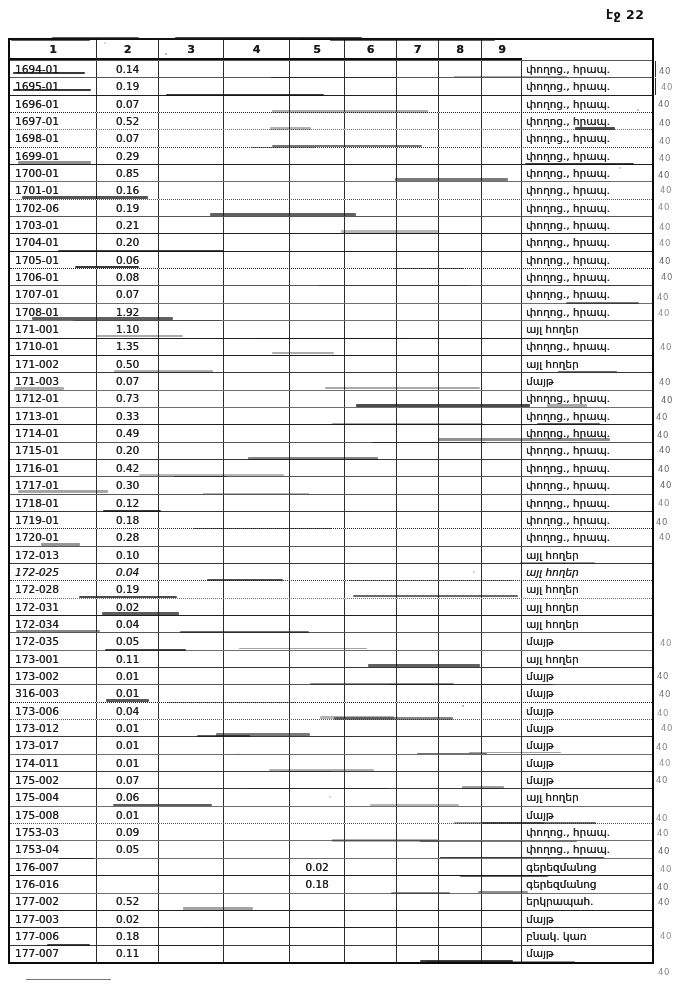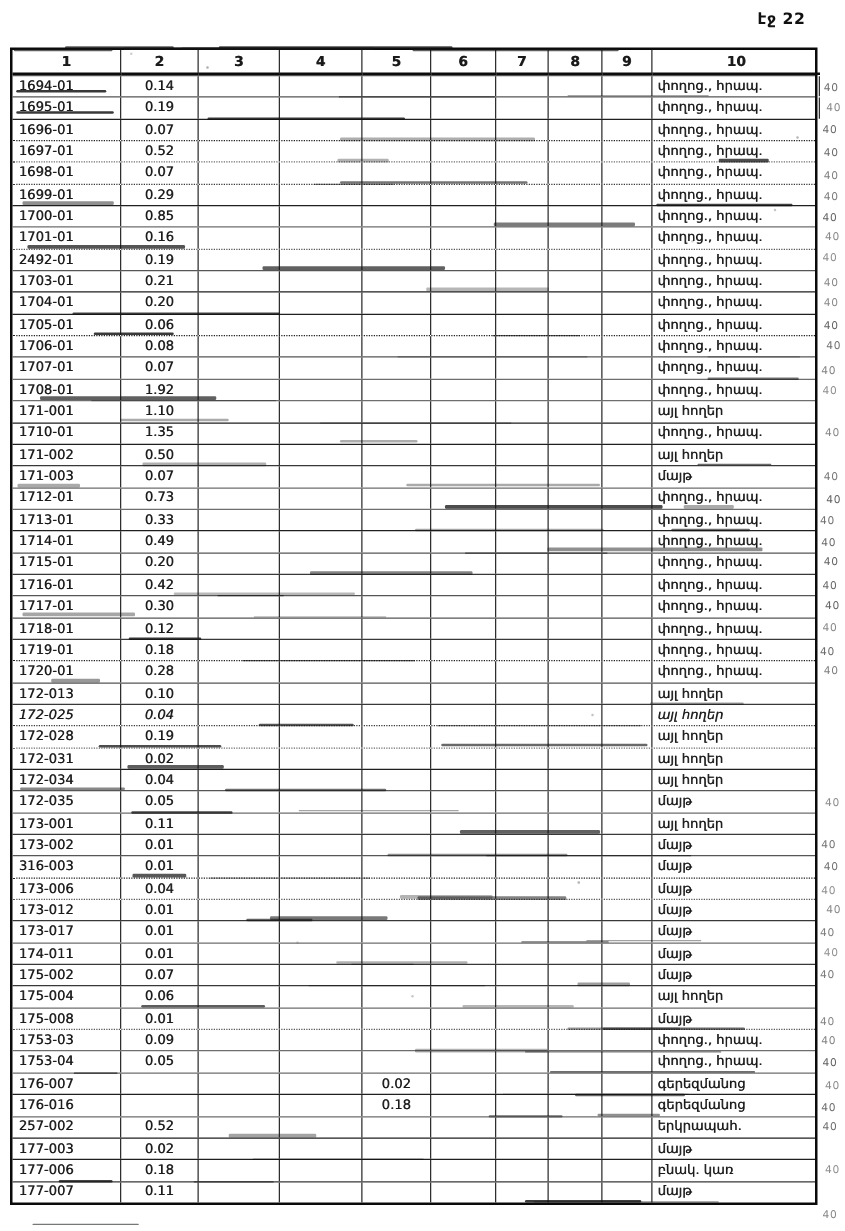--- a/index.html
+++ b/index.html
@@ -48,21 +48,20 @@
     <div class="t-row header-row" id="header-row" style="height: 20px;">
         <div class="t-cell" style="width: 87px; flex: 0 0 87px;">1</div>
         <div class="t-cell" style="width: 62px; flex: 0 0 62px;">2</div>
         <div class="t-cell" style="width: 65px; flex: 0 0 65px;">3</div>
         <div class="t-cell" style="width: 66px; flex: 0 0 66px;">4</div>
         <div class="t-cell" style="width: 55px; flex: 0 0 55px;">5</div>
         <div class="t-cell" style="width: 52px; flex: 0 0 52px;">6</div>
         <div class="t-cell" style="width: 42px; flex: 0 0 42px;">7</div>
         <div class="t-cell" style="width: 43px; flex: 0 0 43px;">8</div>
         <div class="t-cell" style="width: 40px; flex: 0 0 40px;">9</div>
-        <div class="t-cell" style="width: 134px; flex: 0 0 134px;">10</div>
       </div>
     <div id="body-rows">
         <div class="t-row" style="height: 17.358px; border-top: 1px solid rgb(86, 86, 86);">
           <div class="t-cell c-code" style="width: 87px; flex: 0 0 87px;">1694-01</div>
           <div class="t-cell c-area" style="width: 62px; flex: 0 0 62px;">0.14</div>
           <div class="t-cell c-mid" style="width: 65px; flex: 0 0 65px;"></div>
           <div class="t-cell c-mid" style="width: 66px; flex: 0 0 66px;"></div>
           <div class="t-cell c-mid" style="width: 55px; flex: 0 0 55px;"></div>
           <div class="t-cell c-mid" style="width: 52px; flex: 0 0 52px;"></div>
           <div class="t-cell c-mid" style="width: 42px; flex: 0 0 42px;"></div>
@@ -150,21 +149,21 @@
           <div class="t-cell c-mid" style="width: 65px; flex: 0 0 65px;"></div>
           <div class="t-cell c-mid" style="width: 66px; flex: 0 0 66px;"></div>
           <div class="t-cell c-mid" style="width: 55px; flex: 0 0 55px;"></div>
           <div class="t-cell c-mid" style="width: 52px; flex: 0 0 52px;"></div>
           <div class="t-cell c-mid" style="width: 42px; flex: 0 0 42px;"></div>
           <div class="t-cell c-mid" style="width: 43px; flex: 0 0 43px;"></div>
           <div class="t-cell c-mid" style="width: 40px; flex: 0 0 40px;"></div>
           <div class="t-cell c-use" style="width: 134px; flex: 0 0 134px;">փողոց., հրապ.</div>
         </div>
         <div class="t-row" style="height: 17.358px; border-top: 1px dotted rgb(86, 86, 86);">
-          <div class="t-cell c-code" style="width: 87px; flex: 0 0 87px;">2492-01</div>
+          <div class="t-cell c-code" style="width: 87px; flex: 0 0 87px;">1702-06</div>
           <div class="t-cell c-area" style="width: 62px; flex: 0 0 62px;">0.19</div>
           <div class="t-cell c-mid" style="width: 65px; flex: 0 0 65px;"></div>
           <div class="t-cell c-mid" style="width: 66px; flex: 0 0 66px;"></div>
           <div class="t-cell c-mid" style="width: 55px; flex: 0 0 55px;"></div>
           <div class="t-cell c-mid" style="width: 52px; flex: 0 0 52px;"></div>
           <div class="t-cell c-mid" style="width: 42px; flex: 0 0 42px;"></div>
           <div class="t-cell c-mid" style="width: 43px; flex: 0 0 43px;"></div>
           <div class="t-cell c-mid" style="width: 40px; flex: 0 0 40px;"></div>
           <div class="t-cell c-use" style="width: 134px; flex: 0 0 134px;">փողոց., հրապ.</div>
         </div>
@@ -630,21 +629,21 @@
           <div class="t-cell c-mid" style="width: 65px; flex: 0 0 65px;"></div>
           <div class="t-cell c-mid" style="width: 66px; flex: 0 0 66px;"></div>
           <div class="t-cell c-mid" style="width: 55px; flex: 0 0 55px;">0.18</div>
           <div class="t-cell c-mid" style="width: 52px; flex: 0 0 52px;"></div>
           <div class="t-cell c-mid" style="width: 42px; flex: 0 0 42px;"></div>
           <div class="t-cell c-mid" style="width: 43px; flex: 0 0 43px;"></div>
           <div class="t-cell c-mid" style="width: 40px; flex: 0 0 40px;"></div>
           <div class="t-cell c-use" style="width: 134px; flex: 0 0 134px;">գերեզմանոց</div>
         </div>
         <div class="t-row" style="height: 17.358px; border-top: 1px solid rgb(110, 110, 110);">
-          <div class="t-cell c-code" style="width: 87px; flex: 0 0 87px;">257-002</div>
+          <div class="t-cell c-code" style="width: 87px; flex: 0 0 87px;">177-002</div>
           <div class="t-cell c-area" style="width: 62px; flex: 0 0 62px;">0.52</div>
           <div class="t-cell c-mid" style="width: 65px; flex: 0 0 65px;"></div>
           <div class="t-cell c-mid" style="width: 66px; flex: 0 0 66px;"></div>
           <div class="t-cell c-mid" style="width: 55px; flex: 0 0 55px;"></div>
           <div class="t-cell c-mid" style="width: 52px; flex: 0 0 52px;"></div>
           <div class="t-cell c-mid" style="width: 42px; flex: 0 0 42px;"></div>
           <div class="t-cell c-mid" style="width: 43px; flex: 0 0 43px;"></div>
           <div class="t-cell c-mid" style="width: 40px; flex: 0 0 40px;"></div>
           <div class="t-cell c-use" style="width: 134px; flex: 0 0 134px;">երկրապահ.</div>
         </div>

